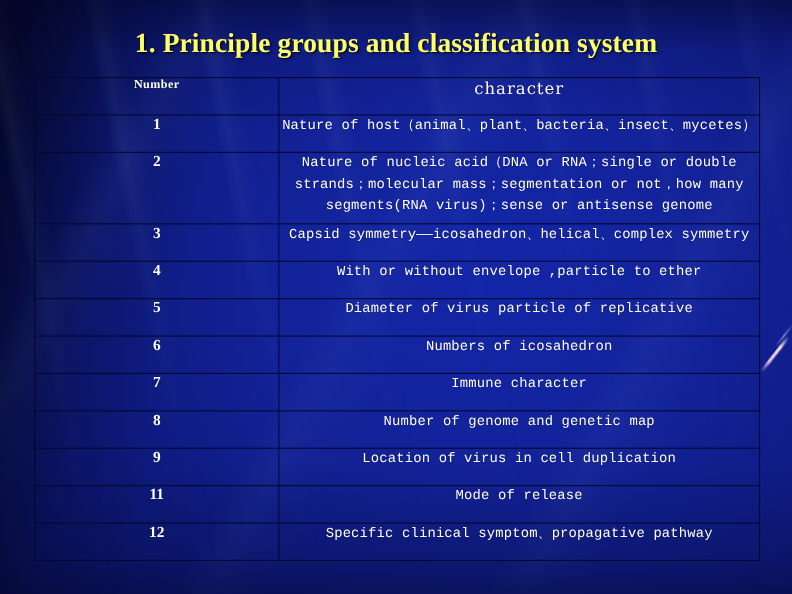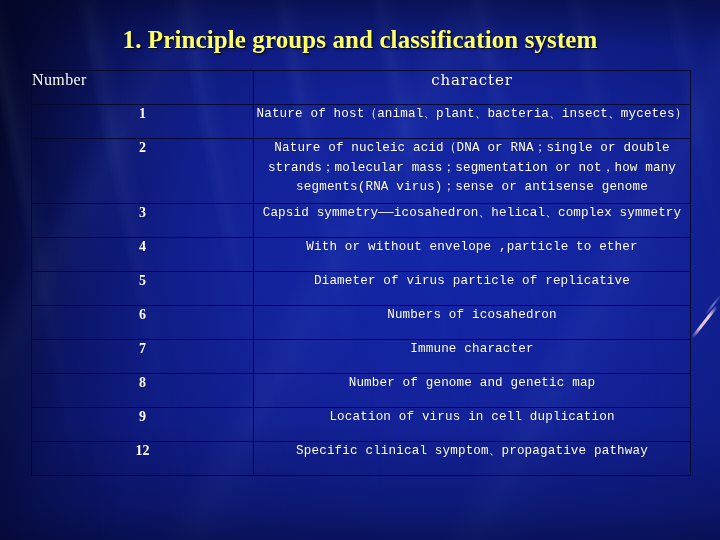--- a/index.html
+++ b/index.html
@@ -167,24 +167,24 @@
     color: #ffffff;
     font-size: 12.6px;
     font-family: Liberation Mono, monospace;
     font-weight: normal;
     padding: 8px 6px 8px 6px;
     line-height: 1.55;
     letter-spacing: 0.15px;
     text-shadow: 0 0 1px rgba(0,0,0,0.55);
   }
   .hdr-num {
-    text-align: left;
-    color: #ffffff;
-    font-weight: normal;
-    font-size: 16px;
+    text-align: center;
+    color: #ffffff;
+    font-weight: bold;
+    font-size: 11px;
     font-family: "Liberation Serif", "DejaVu Serif", serif;
     padding: 9px 2px 9px 2px;
     letter-spacing: 0.4px;
     text-shadow: 0 0 1px rgba(0,0,0,0.6);
   }
   .hdr-char {
     text-align: center;
     color: #ffffff;
     font-weight: normal;
     font-size: 15px;
@@ -254,19 +254,23 @@
         </tr>
         <tr class="r-std">
           <td class="cellnum">8</td>
           <td class="cellchar">Number of genome and genetic map</td>
         </tr>
         <tr class="r-std">
           <td class="cellnum">9</td>
           <td class="cellchar">Location of virus in cell duplication</td>
         </tr>
         <tr class="r-std">
+          <td class="cellnum">11</td>
+          <td class="cellchar">Mode of release</td>
+        </tr>
+        <tr class="r-std">
           <td class="cellnum">12</td>
           <td class="cellchar">Specific clinical symptom、propagative pathway</td>
         </tr>
       </tbody>
   </table>
 
 </div>
 
 </body></html>

